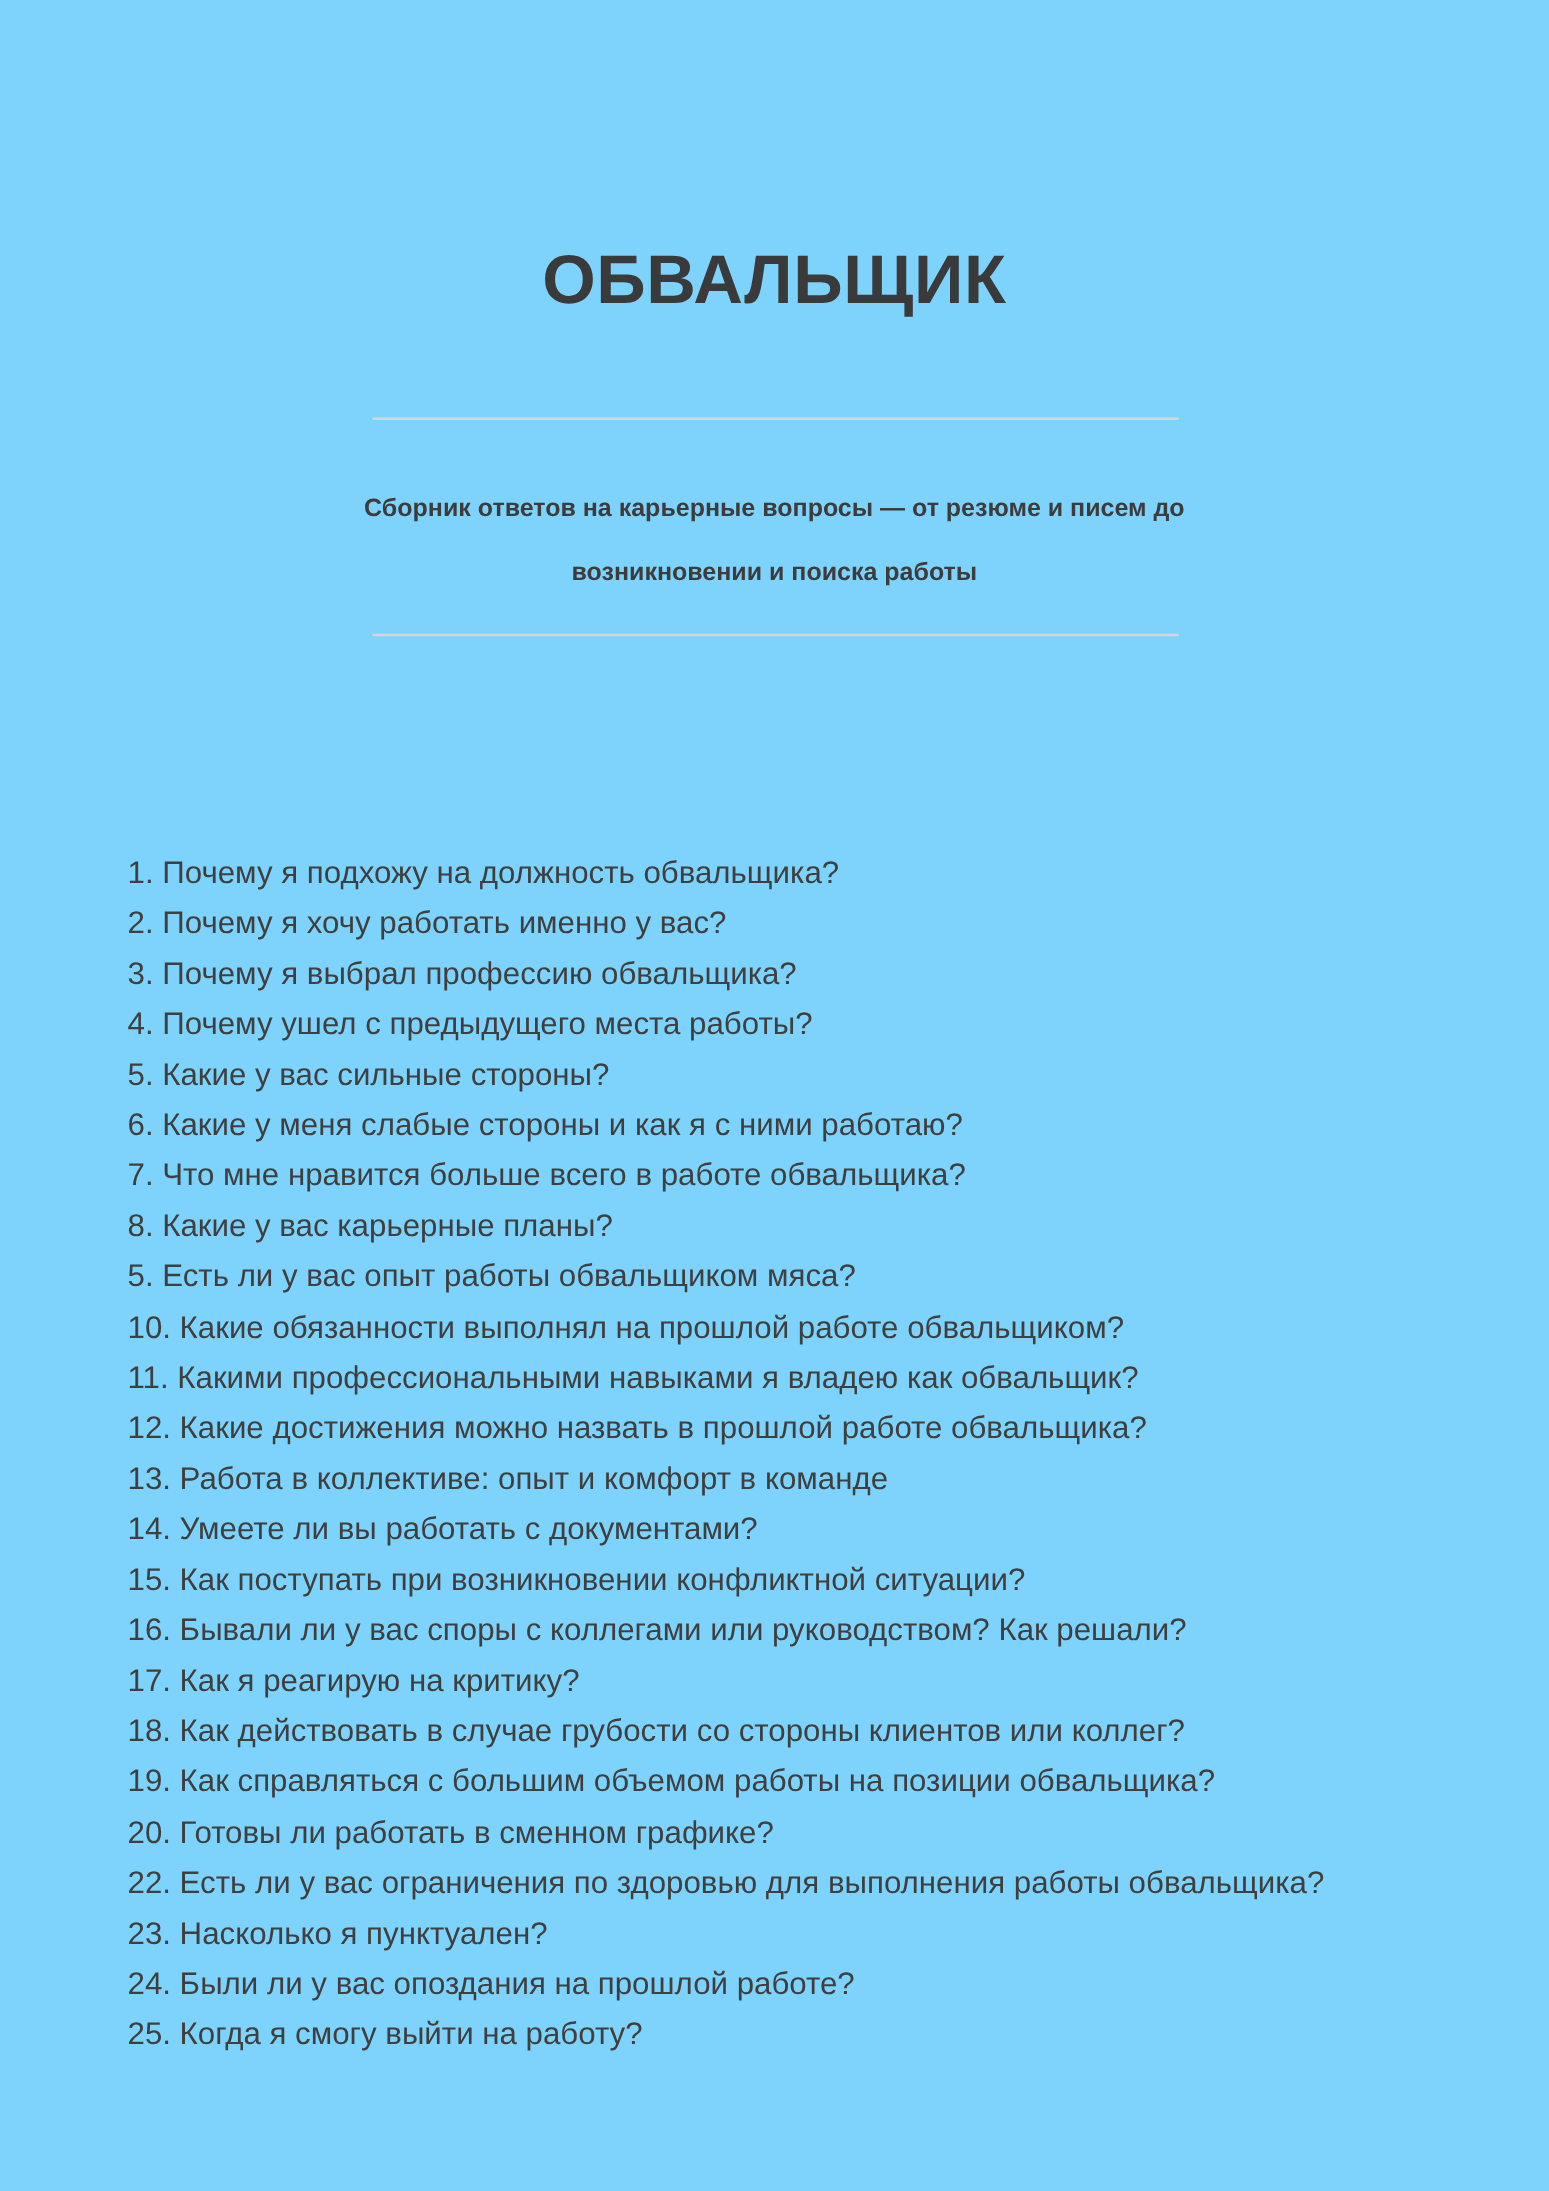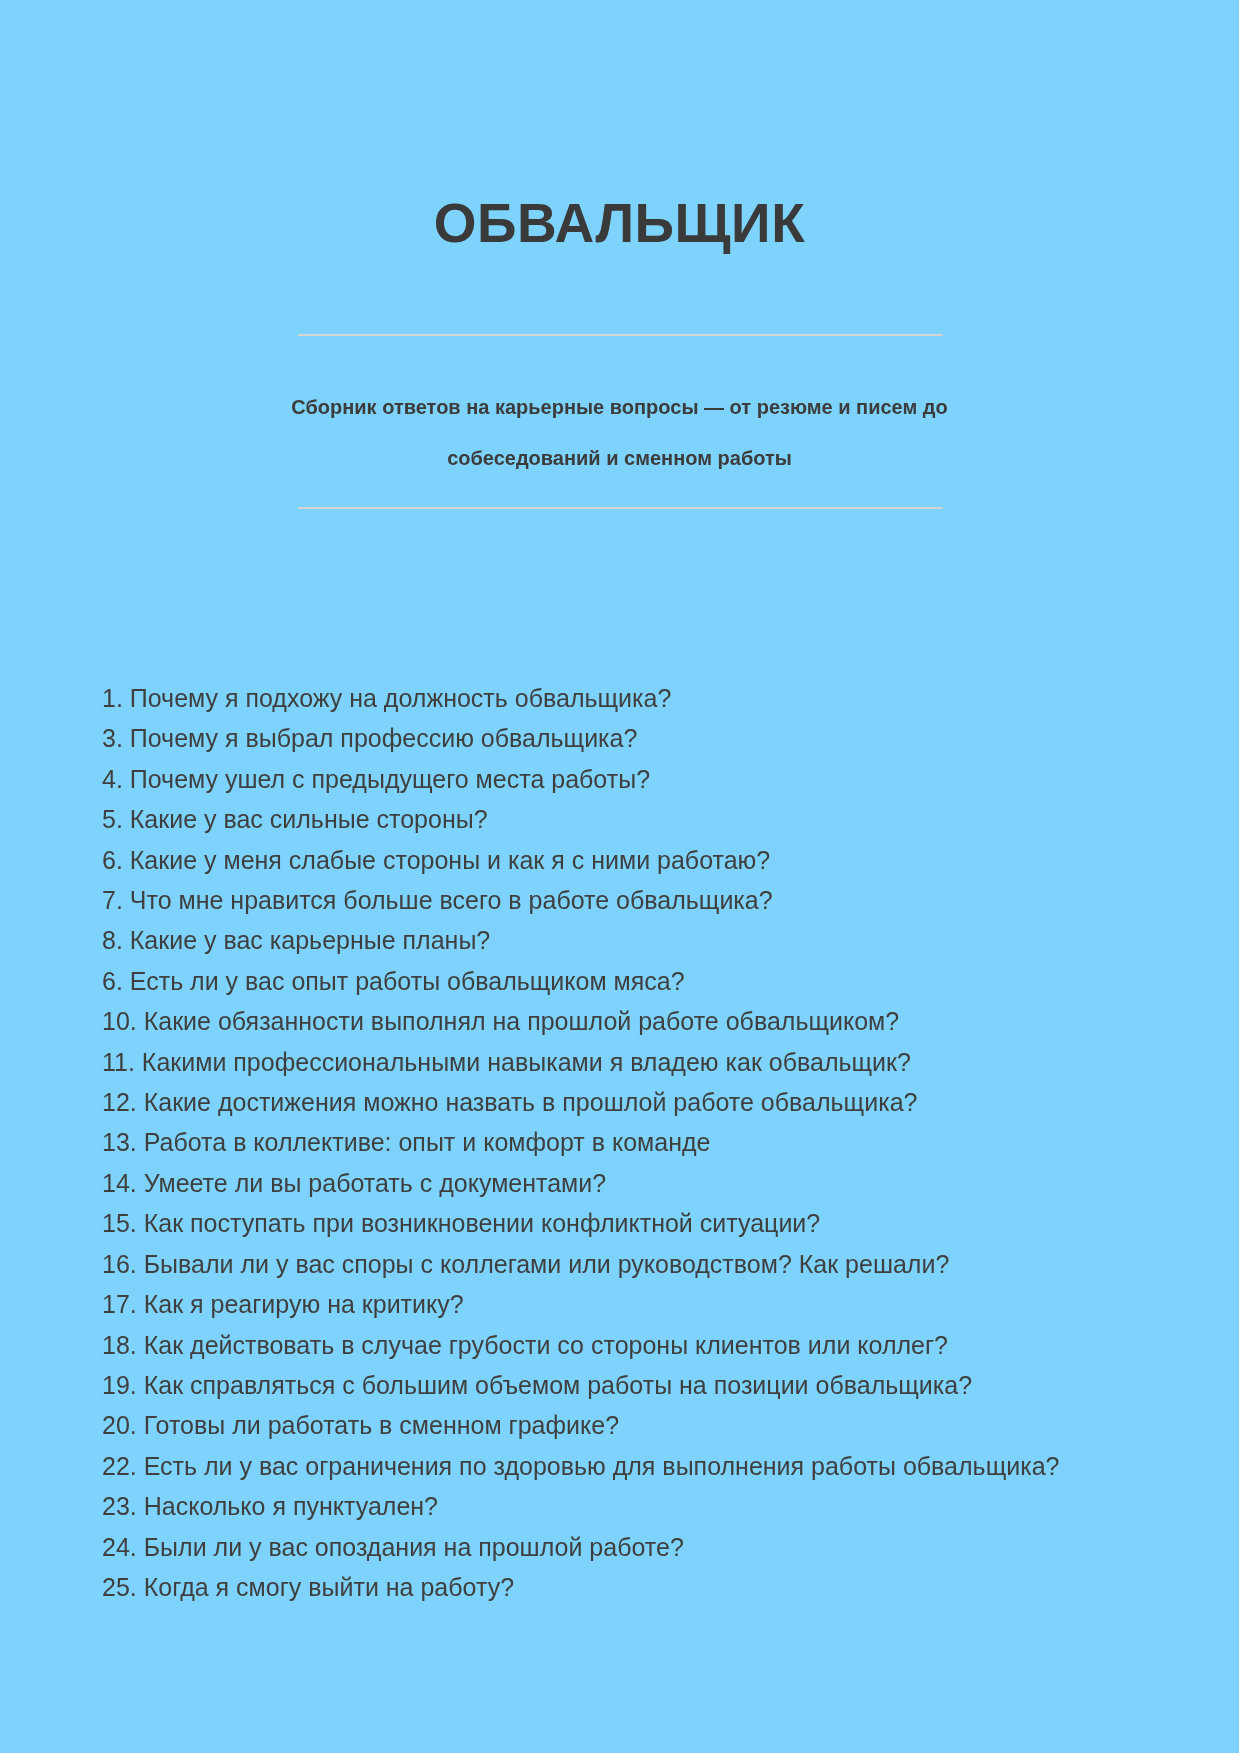--- a/index.html
+++ b/index.html
@@ -69,34 +69,35 @@
 <body>
 
 <div class="page">
 
   <h1 class="title">ОБВАЛЬЩИК</h1>
 
   <div class="divider divider-top"></div>
 
   <div class="subtitle">
     <div class="subtitle-line">Сборник ответов на карьерные вопросы — от резюме и писем до</div>
-    <div class="subtitle-line">собеседований и сменном работы</div>
+    <div class="subtitle-line">возникновении и поиска работы</div>
   </div>
 
   <div class="divider divider-bottom"></div>
 
   <ol class="questions">
     <li>1. Почему я подхожу на должность обвальщика?</li>
+    <li>2. Почему я хочу работать именно у вас?</li>
     <li>3. Почему я выбрал профессию обвальщика?</li>
     <li>4. Почему ушел с предыдущего места работы?</li>
     <li>5. Какие у вас сильные стороны?</li>
     <li>6. Какие у меня слабые стороны и как я с ними работаю?</li>
     <li>7. Что мне нравится больше всего в работе обвальщика?</li>
     <li>8. Какие у вас карьерные планы?</li>
-    <li>6. Есть ли у вас опыт работы обвальщиком мяса?</li>
+    <li>5. Есть ли у вас опыт работы обвальщиком мяса?</li>
     <li>10. Какие обязанности выполнял на прошлой работе обвальщиком?</li>
     <li>11. Какими профессиональными навыками я владею как обвальщик?</li>
     <li>12. Какие достижения можно назвать в прошлой работе обвальщика?</li>
     <li>13. Работа в коллективе: опыт и комфорт в команде</li>
     <li>14. Умеете ли вы работать с документами?</li>
     <li>15. Как поступать при возникновении конфликтной ситуации?</li>
     <li>16. Бывали ли у вас споры с коллегами или руководством? Как решали?</li>
     <li>17. Как я реагирую на критику?</li>
     <li>18. Как действовать в случае грубости со стороны клиентов или коллег?</li>
     <li>19. Как справляться с большим объемом работы на позиции обвальщика?</li>

